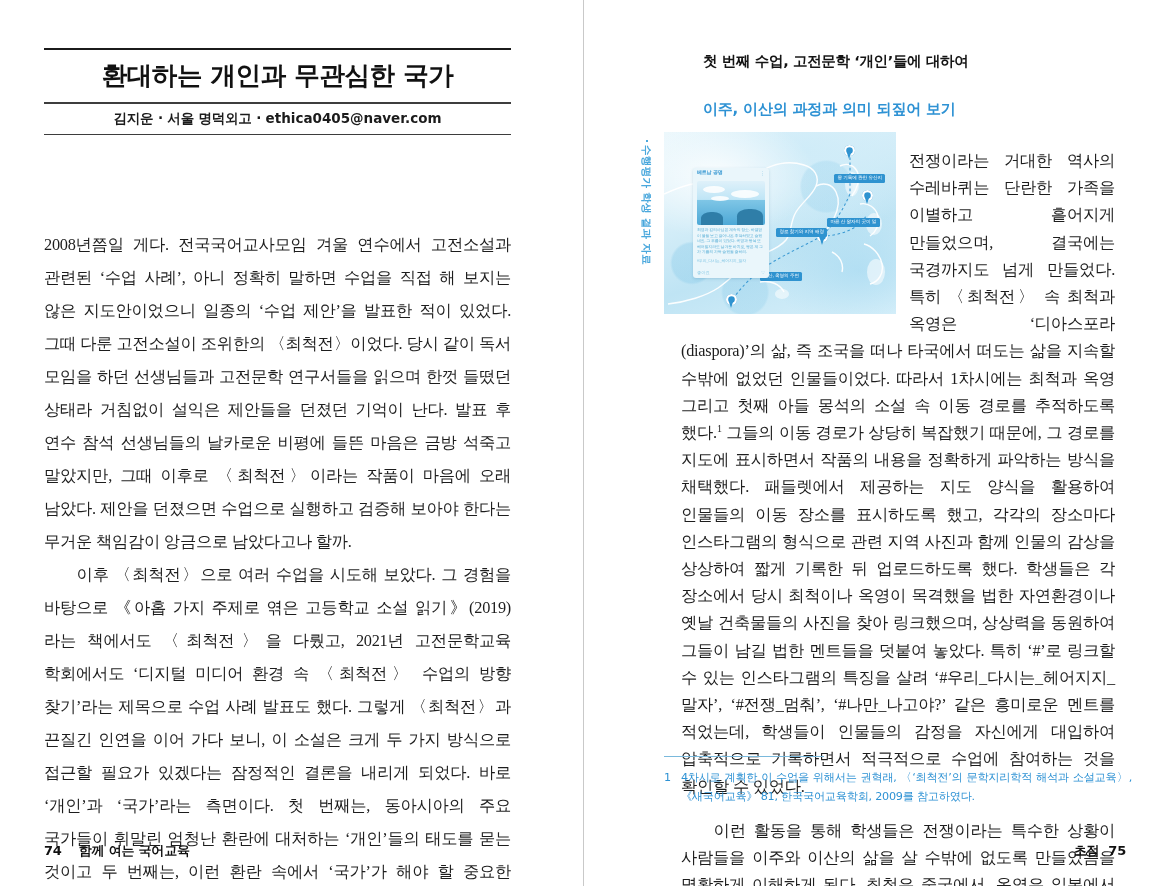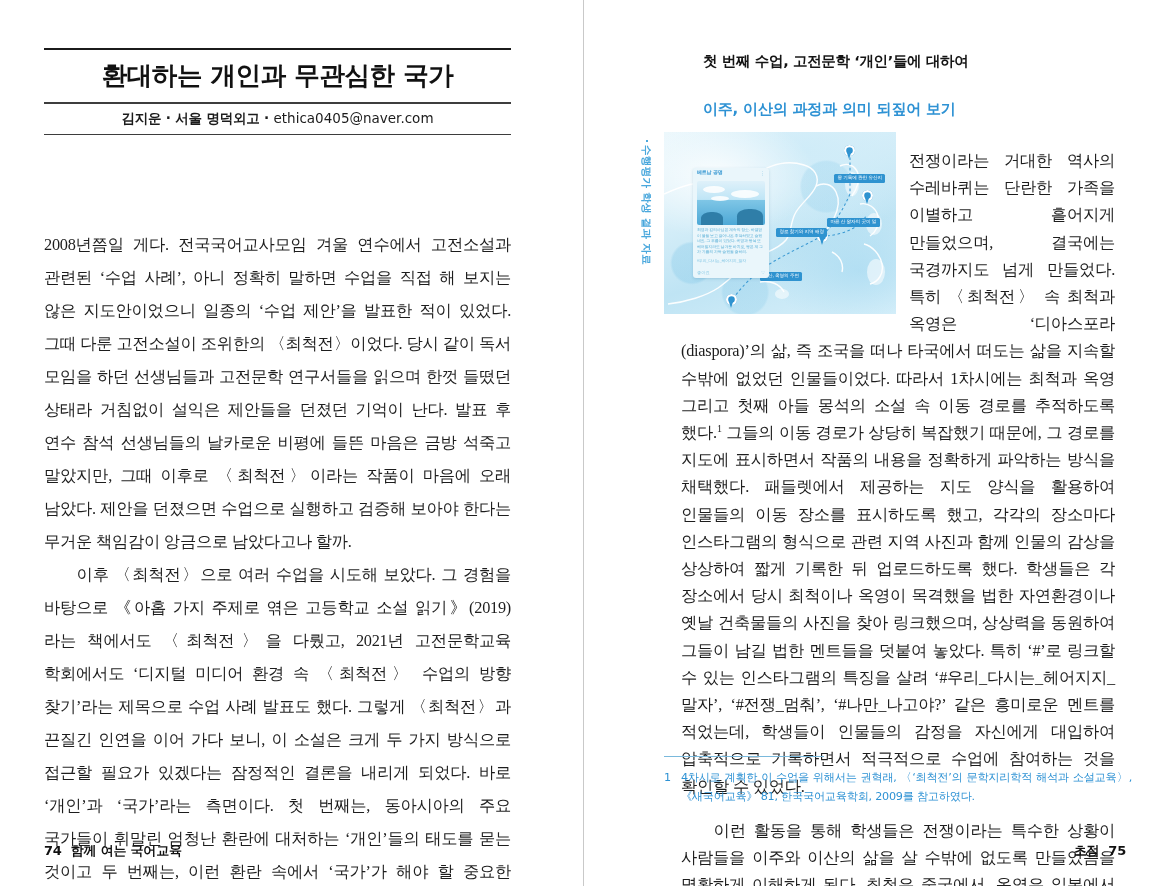--- a/index.html
+++ b/index.html
@@ -76,21 +76,21 @@
   }
   .article-byline {
     font-family: "DejaVu Sans", "Liberation Sans", sans-serif;
     font-size: 13.5px;
     text-align: center;
     color: #1b1b1b;
     padding: 6px 0 6px 0;
     letter-spacing: -0.2px;
   }
   .article-byline .email {
-    font-weight: normal;
+    font-weight: bold;
     letter-spacing: 0;
   }
   .article-byline .who {
     font-weight: bold;
     margin-top: 26px;
   }
 
   .body-left {
     position: absolute;
     left: 44px;
@@ -115,21 +115,21 @@
   .footer-left {
     position: absolute;
     left: 44px;
     bottom: 26px;
     font-family: "DejaVu Sans", "Liberation Sans", sans-serif;
     font-size: 13px;
     font-weight: bold;
     color: #111111;
     letter-spacing: -0.2px;
   }
-  .footer-left .pagenum { margin-right: 9px; }
+  .footer-left .pagenum { margin-right: 17px; }
 
   
   .page-right {
     position: absolute;
     left: 584px;
     top: 0;
     width: 587px;
     height: 886px;
   }
 

